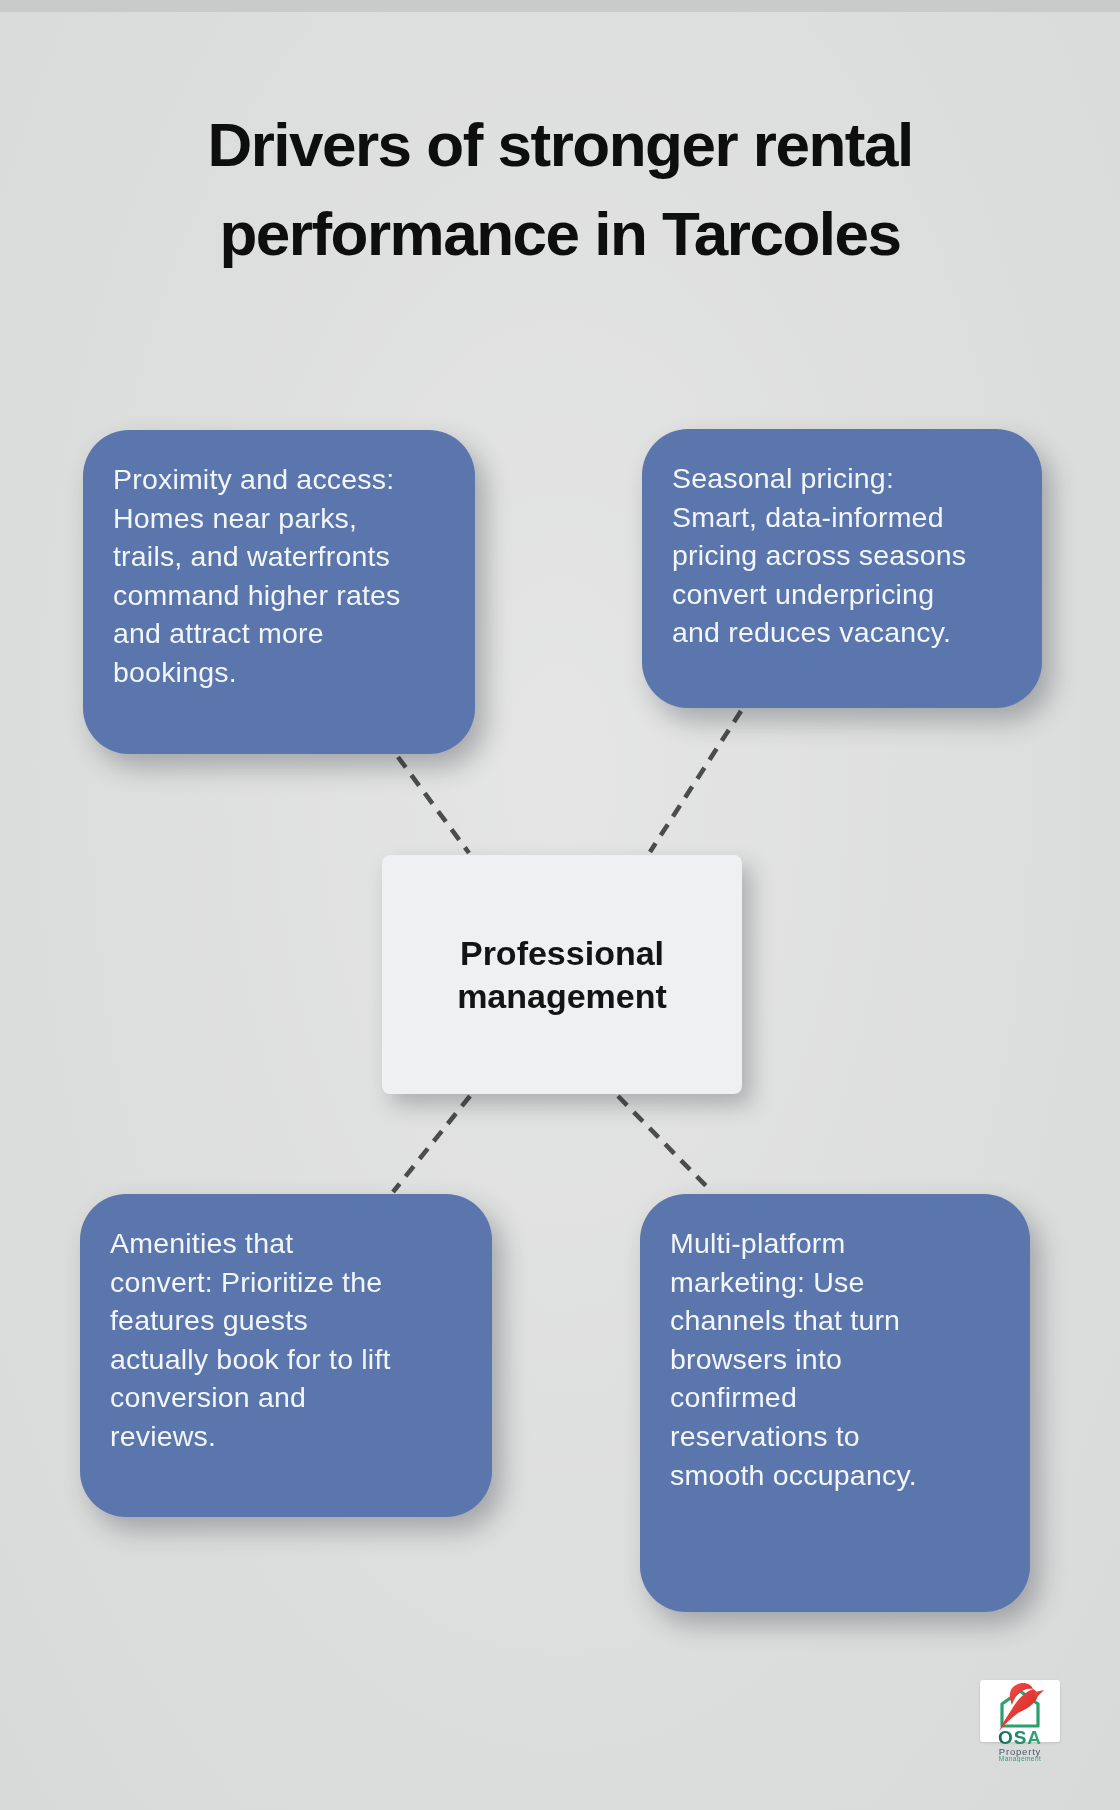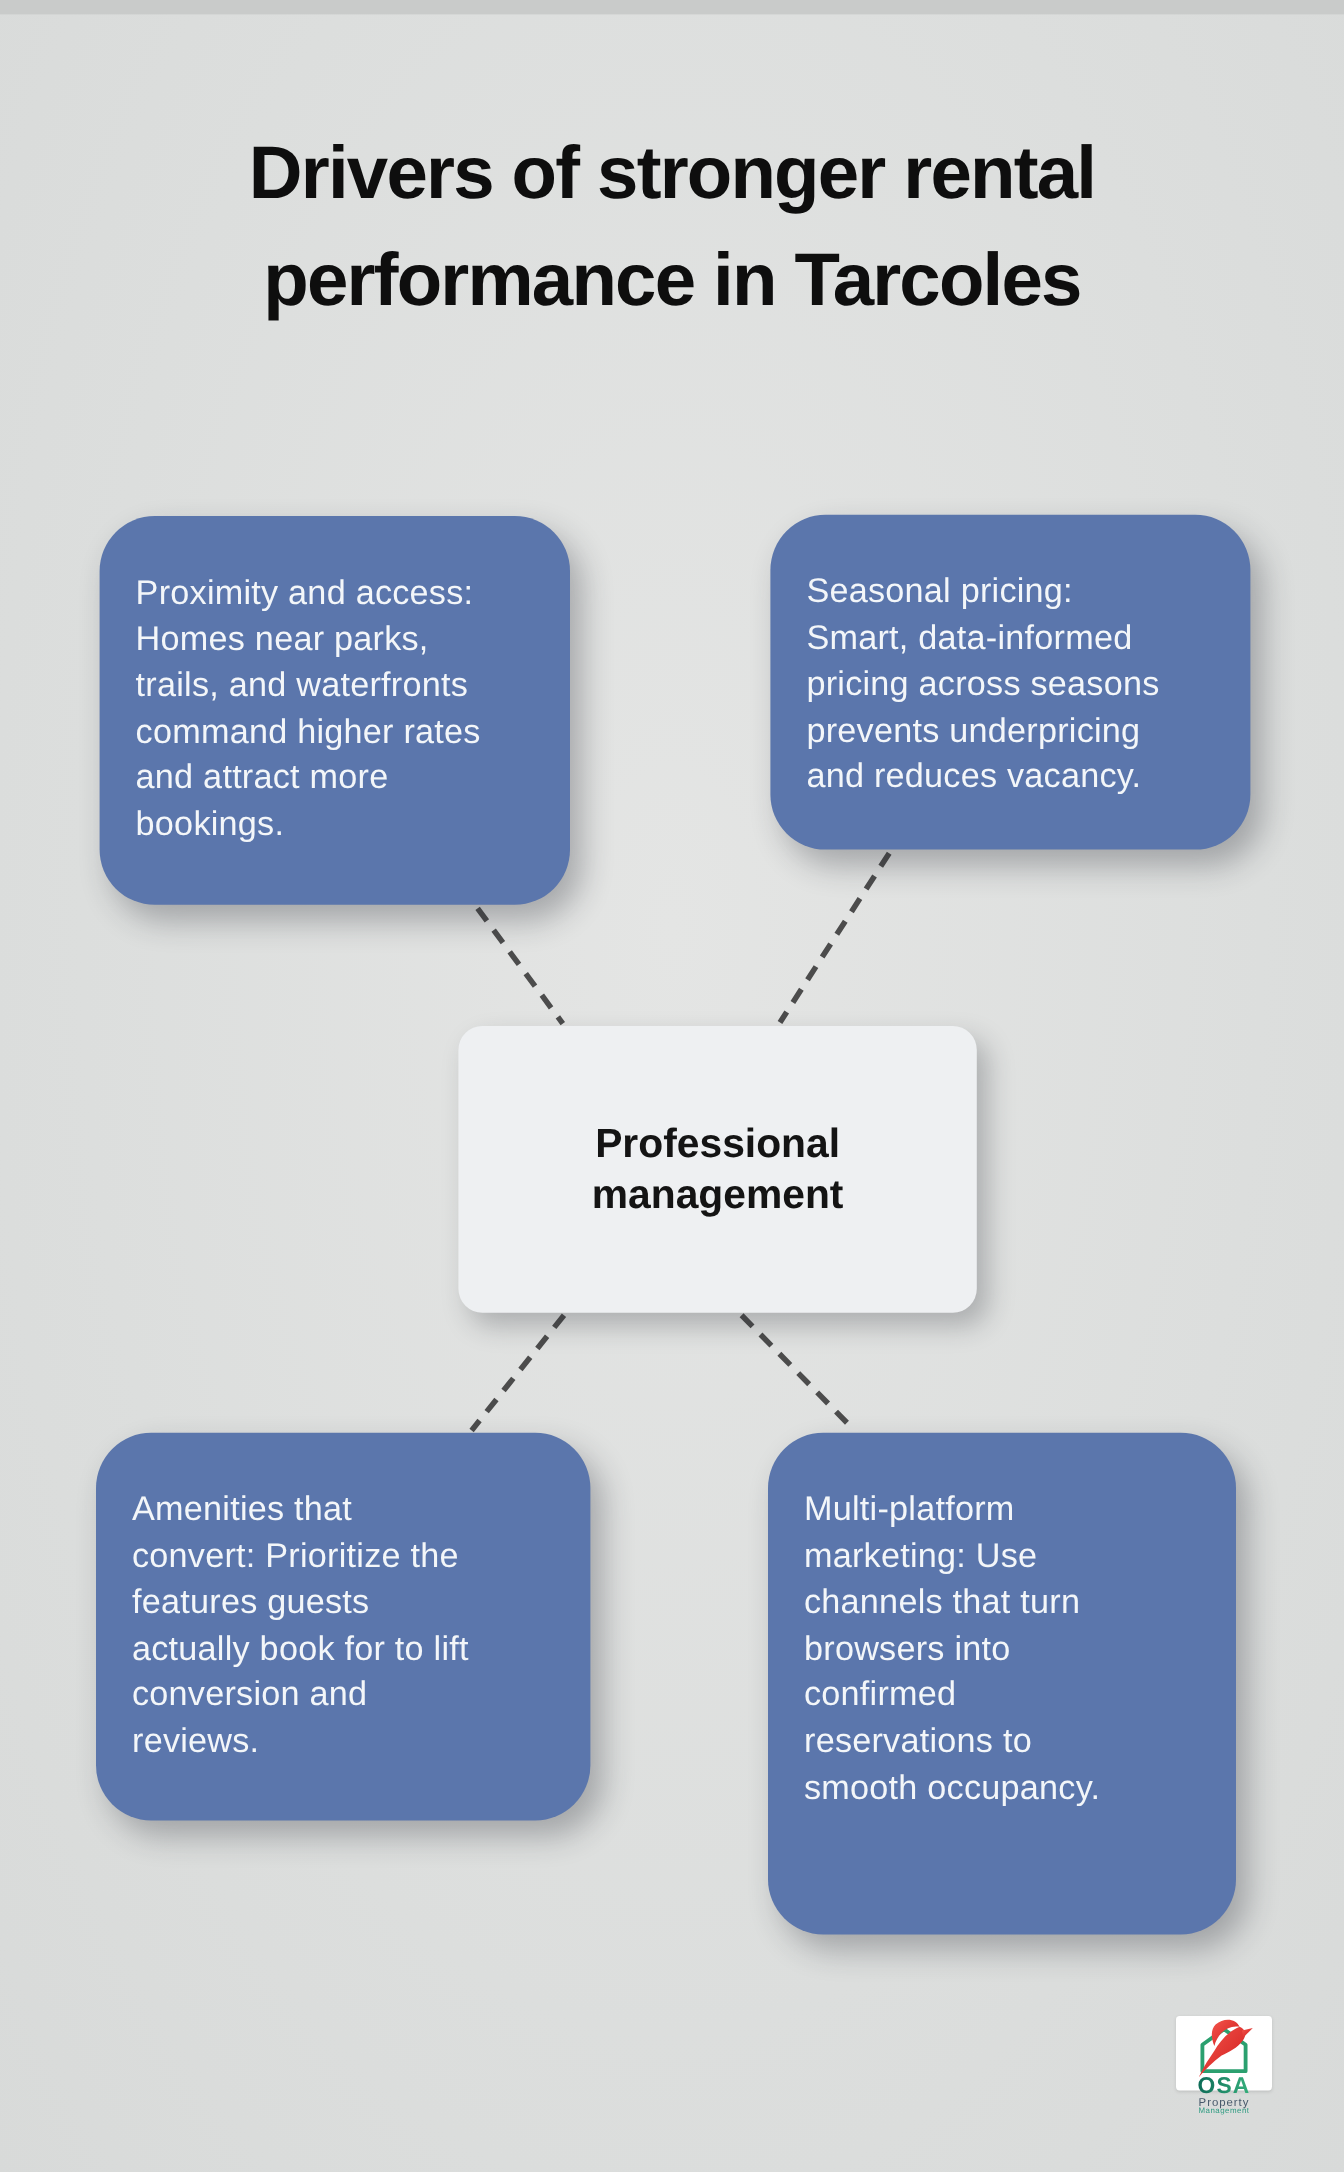--- a/index.html
+++ b/index.html
@@ -29,39 +29,39 @@
   .connectors{
     position:absolute;top:0;left:0;
     pointer-events:none;
   }
   .driver-box{
     position:absolute;
     background:var(--accent,#5b76ac);
     border-radius:46px;
     box-shadow:10px 13px 26px rgba(40,44,52,.32);
     box-sizing:border-box;
-    padding:45px 24px 0 30px;
+    padding:30px 24px 0 30px;
   }
   .driver-box p{
     margin:0;
     color:var(--box-text,#f3f6f9);
     font-size:28.5px;
     line-height:38.6px;
     letter-spacing:.2px;
     white-space:pre-line;
   }
   .box-tl{left:83px;top:418px;width:392px;height:324px;}
   .box-tr{left:642px;top:417px;width:400px;height:279px;}
   .box-bl{left:80px;top:1182px;width:412px;height:323px;}
   .box-br{left:640px;top:1182px;width:390px;height:418px;}
   .center-card{
     position:absolute;
-    left:382px;top:843px;width:432px;height:239px;
+    left:382px;top:843px;width:360px;height:239px;
     background:var(--card,#eef0f2);
-    border-radius:20px;
+    border-radius:8px;
     box-shadow:9px 11px 22px rgba(40,44,52,.28);
     display:flex;align-items:center;justify-content:center;
   }
   .center-card p{
     margin:0;
     text-align:center;
     font-size:34px;
     line-height:43px;
     font-weight:bold;
     color:var(--card-text,#141414);
@@ -98,21 +98,21 @@
 trails, and waterfronts
 command higher rates
 and attract more
 bookings.</p>
   </div>
 
   <div class="driver-box box-tr">
     <p>Seasonal pricing:
 Smart, data-informed
 pricing across seasons
-prevents underpricing
+convert underpricing
 and reduces vacancy.</p>
   </div>
 
   <div class="center-card">
     <p>Professional
 management</p>
   </div>
 
   <div class="driver-box box-bl">
     <p>Amenities that

